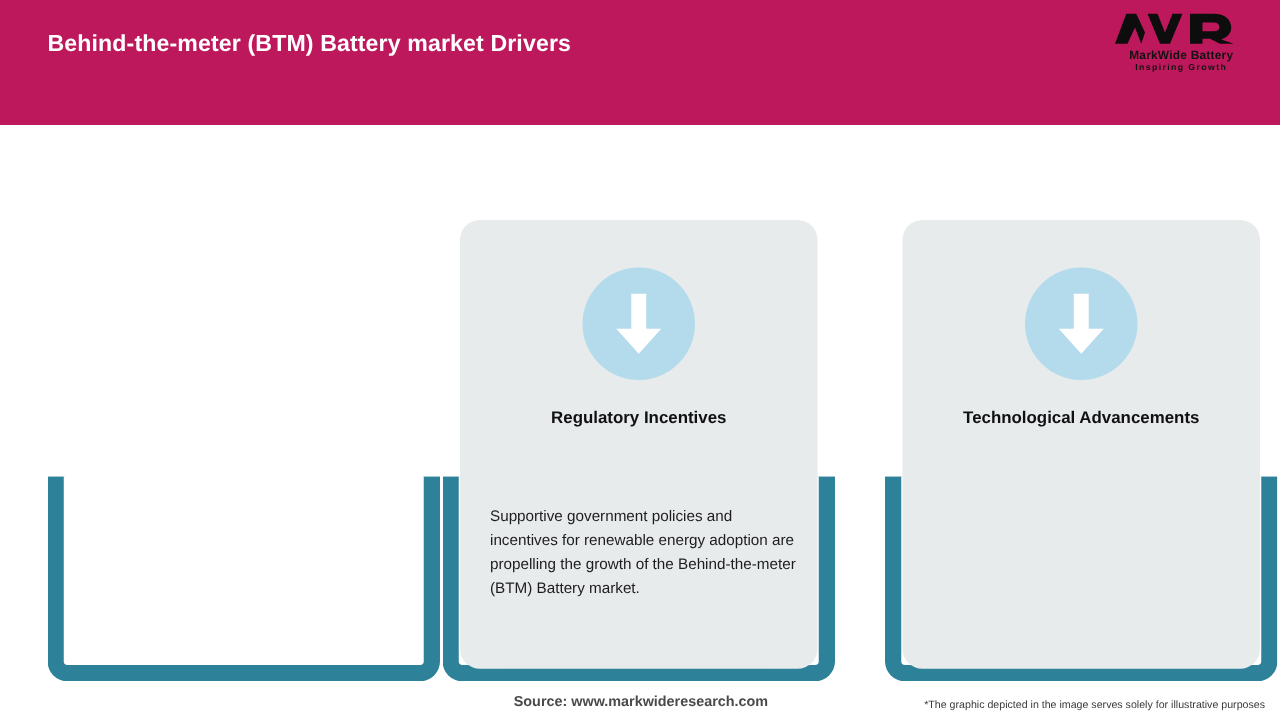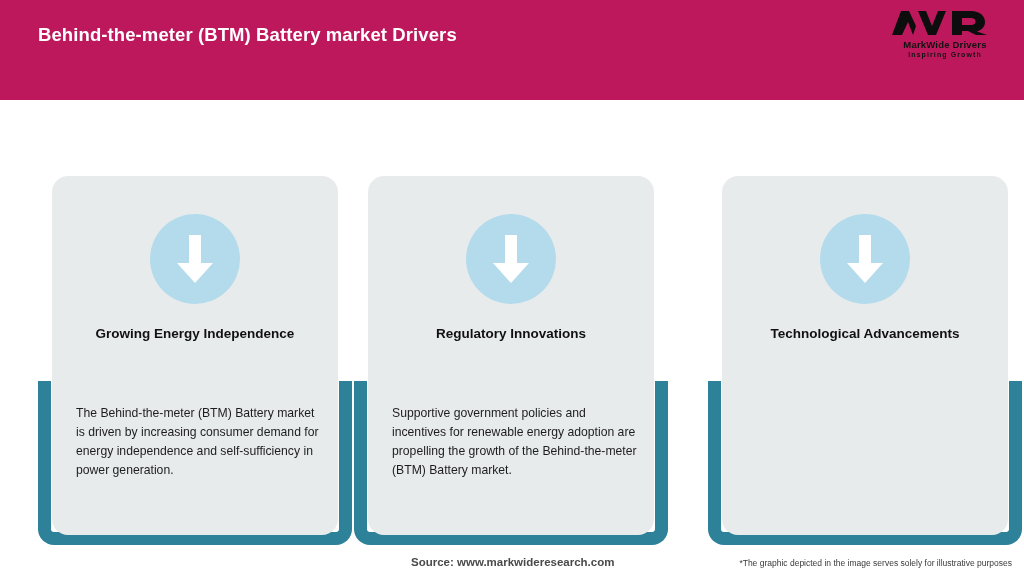--- a/index.html
+++ b/index.html
@@ -175,49 +175,40 @@
     <svg class="logo-mark" viewBox="0 0 220 56" aria-hidden="true">
       <g fill="#0d0d0d">
 
         <polygon points="4,52 22,4 38,4 52,34 46,52 36,26 24,52"></polygon>
 
         <polygon points="56,4 72,4 84,34 96,4 112,4 92,52 76,52"></polygon>
 
         <path d="M124,4 L162,4 C180,4 190,14 190,26 C190,35 184,42 174,45 L194,52 L172,52 L156,44 L144,44 L144,52 L124,52 Z M144,18 L144,32 L162,32 C168,32 171,29 171,25 C171,21 168,18 162,18 Z"></path>
       </g>
     </svg>
-    <span class="logo-name">MarkWide Drivers</span>
+    <span class="logo-name">MarkWide Battery</span>
     <span class="logo-tag">Inspiring Growth</span>
   </div>
 </div>
 
 <div class="cards-area">
 
   <div class="card-slot slot-0">
     <div class="bracket"></div>
-    <div class="card">
-      <div class="icon-circle">
-        <svg width="40" height="52" viewBox="0 0 40 52" aria-hidden="true">
-          <polygon fill="#ffffff" points="14,2 26,2 26,30 38,30 20,50 2,30 14,30"></polygon>
-        </svg>
-      </div>
-      <div class="card-title">Growing Energy Independence</div>
-      <div class="card-body">The Behind-the-meter (BTM) Battery market is driven by increasing consumer demand for energy independence and self-sufficiency in power generation.</div>
-    </div>
   </div>
 
   <div class="card-slot slot-1">
     <div class="bracket"></div>
     <div class="card">
       <div class="icon-circle">
         <svg width="40" height="52" viewBox="0 0 40 52" aria-hidden="true">
           <polygon fill="#ffffff" points="14,2 26,2 26,30 38,30 20,50 2,30 14,30"></polygon>
         </svg>
       </div>
-      <div class="card-title">Regulatory Innovations</div>
+      <div class="card-title">Regulatory Incentives</div>
       <div class="card-body">Supportive government policies and incentives for renewable energy adoption are propelling the growth of the Behind-the-meter (BTM) Battery market.</div>
     </div>
   </div>
 
   <div class="card-slot slot-2">
     <div class="bracket"></div>
     <div class="card">
       <div class="icon-circle">
         <svg width="40" height="52" viewBox="0 0 40 52" aria-hidden="true">
           <polygon fill="#ffffff" points="14,2 26,2 26,30 38,30 20,50 2,30 14,30"></polygon>

